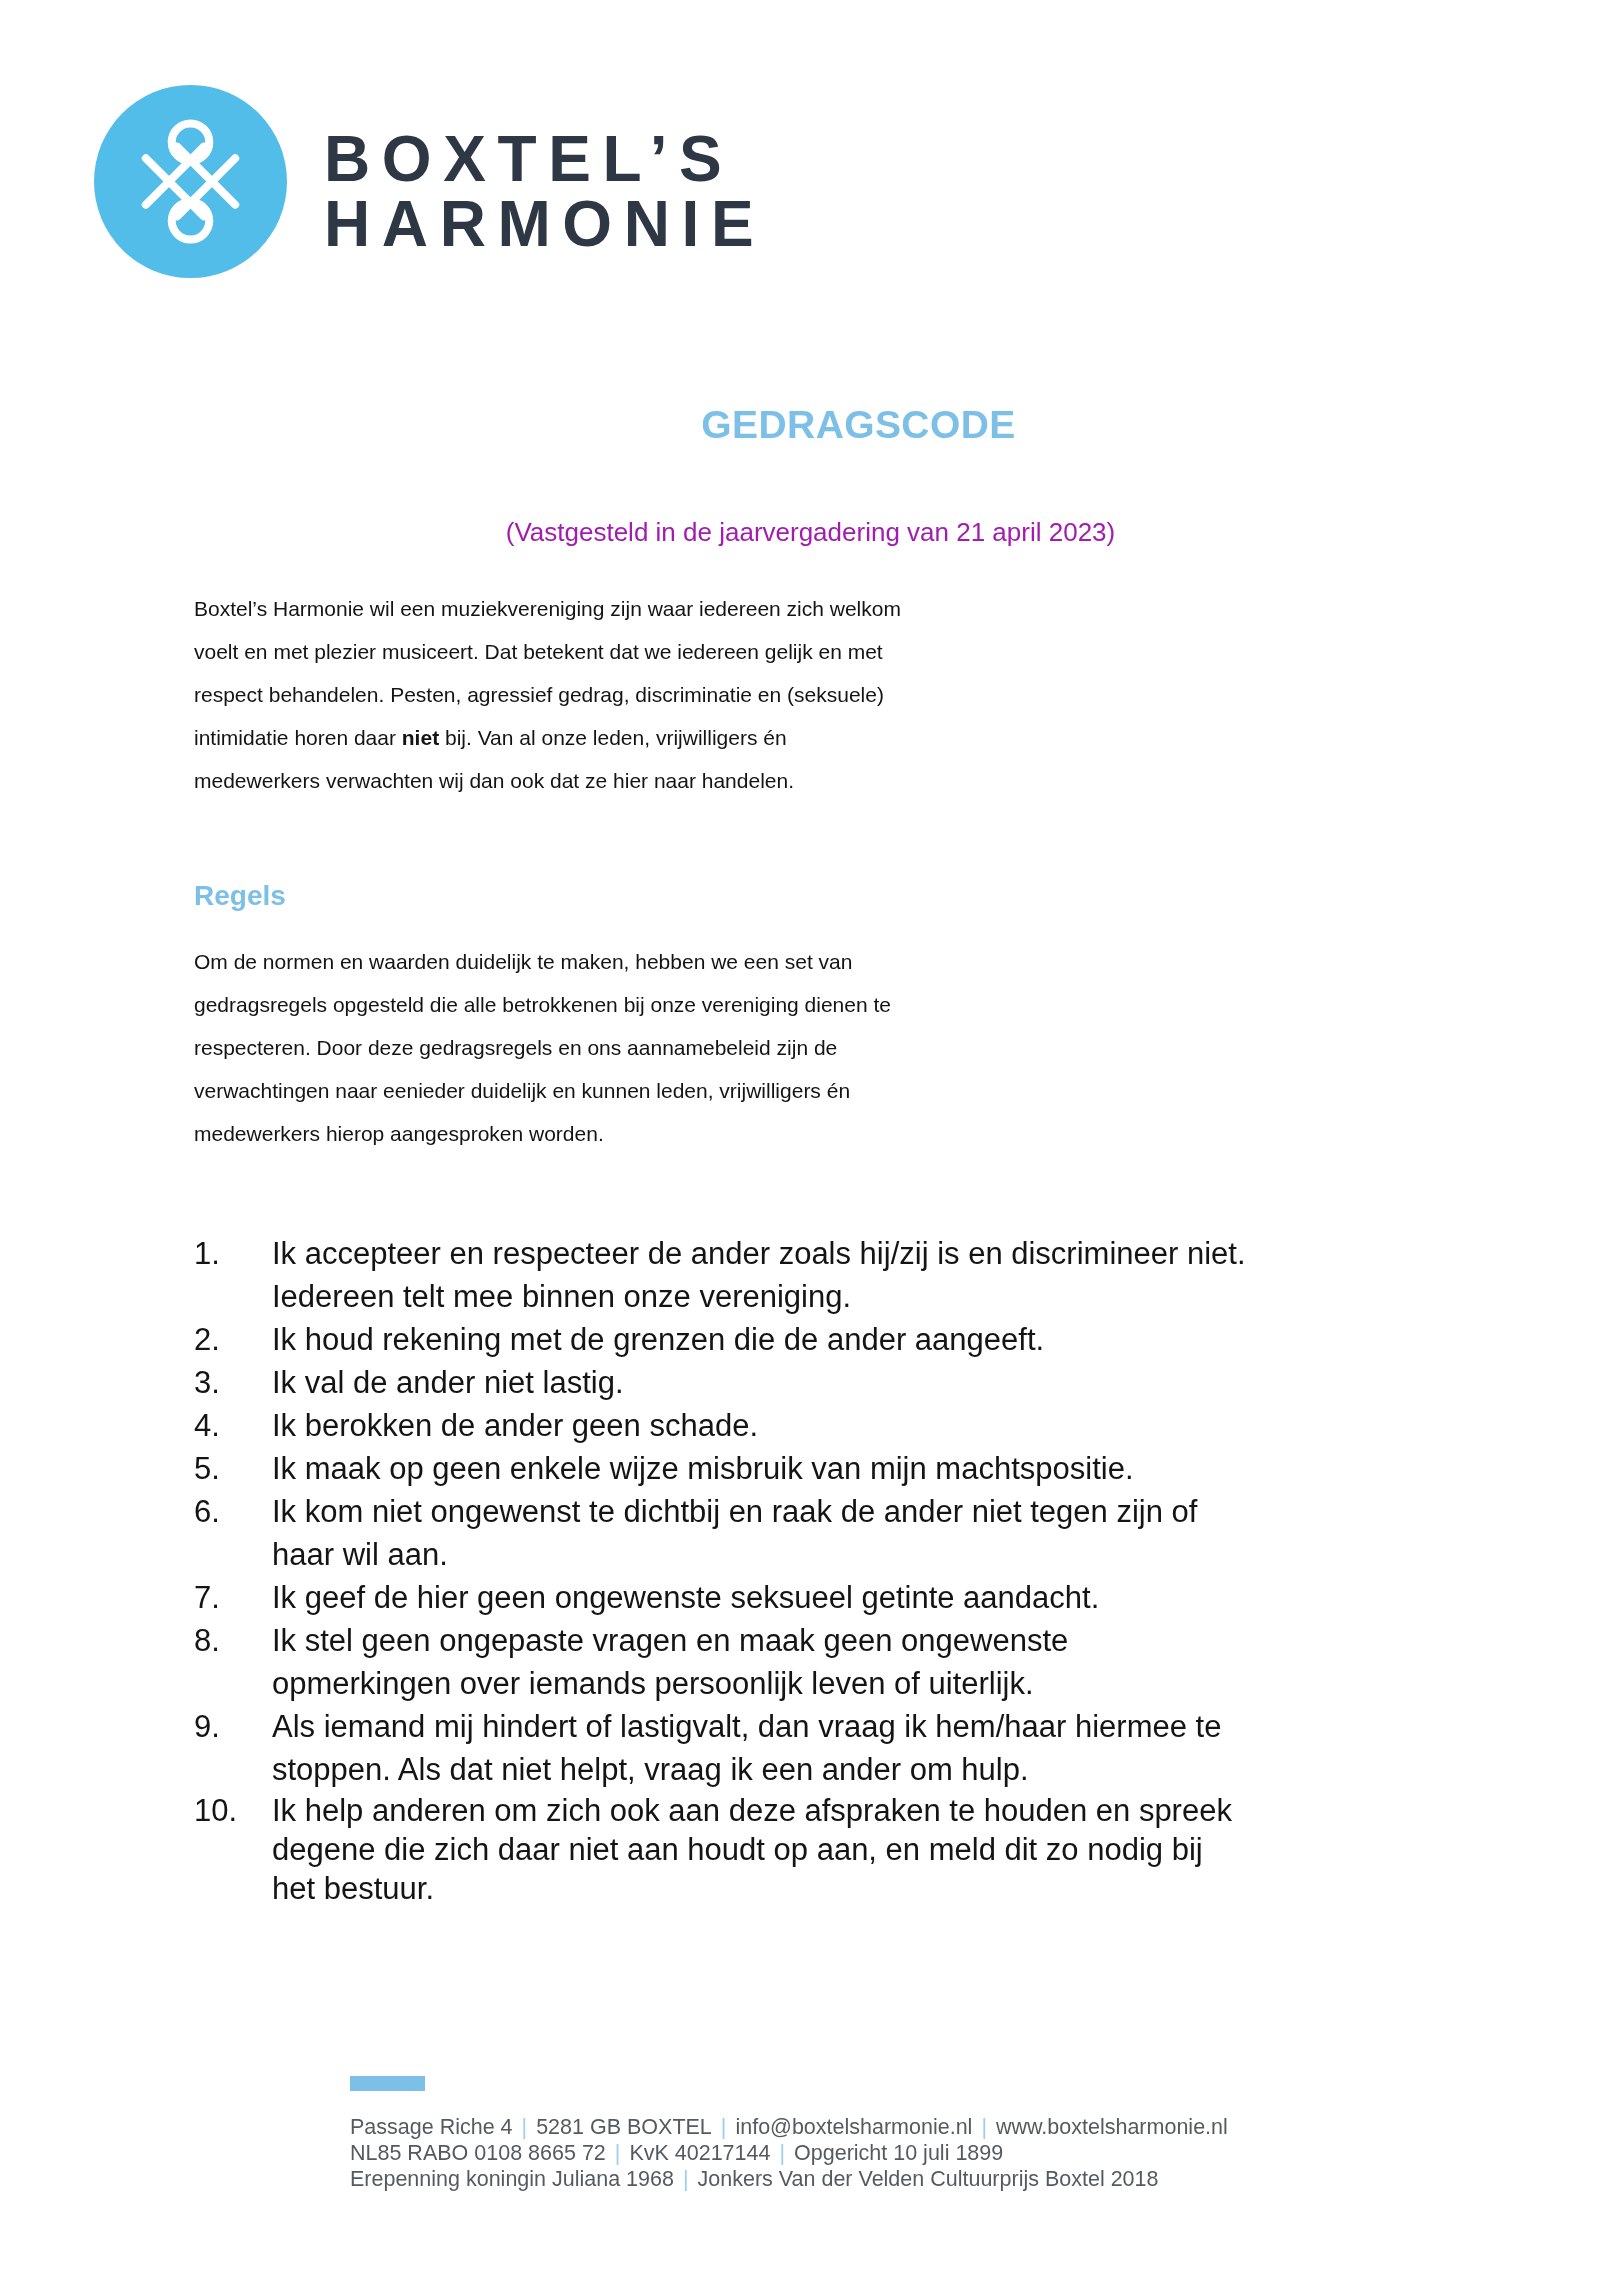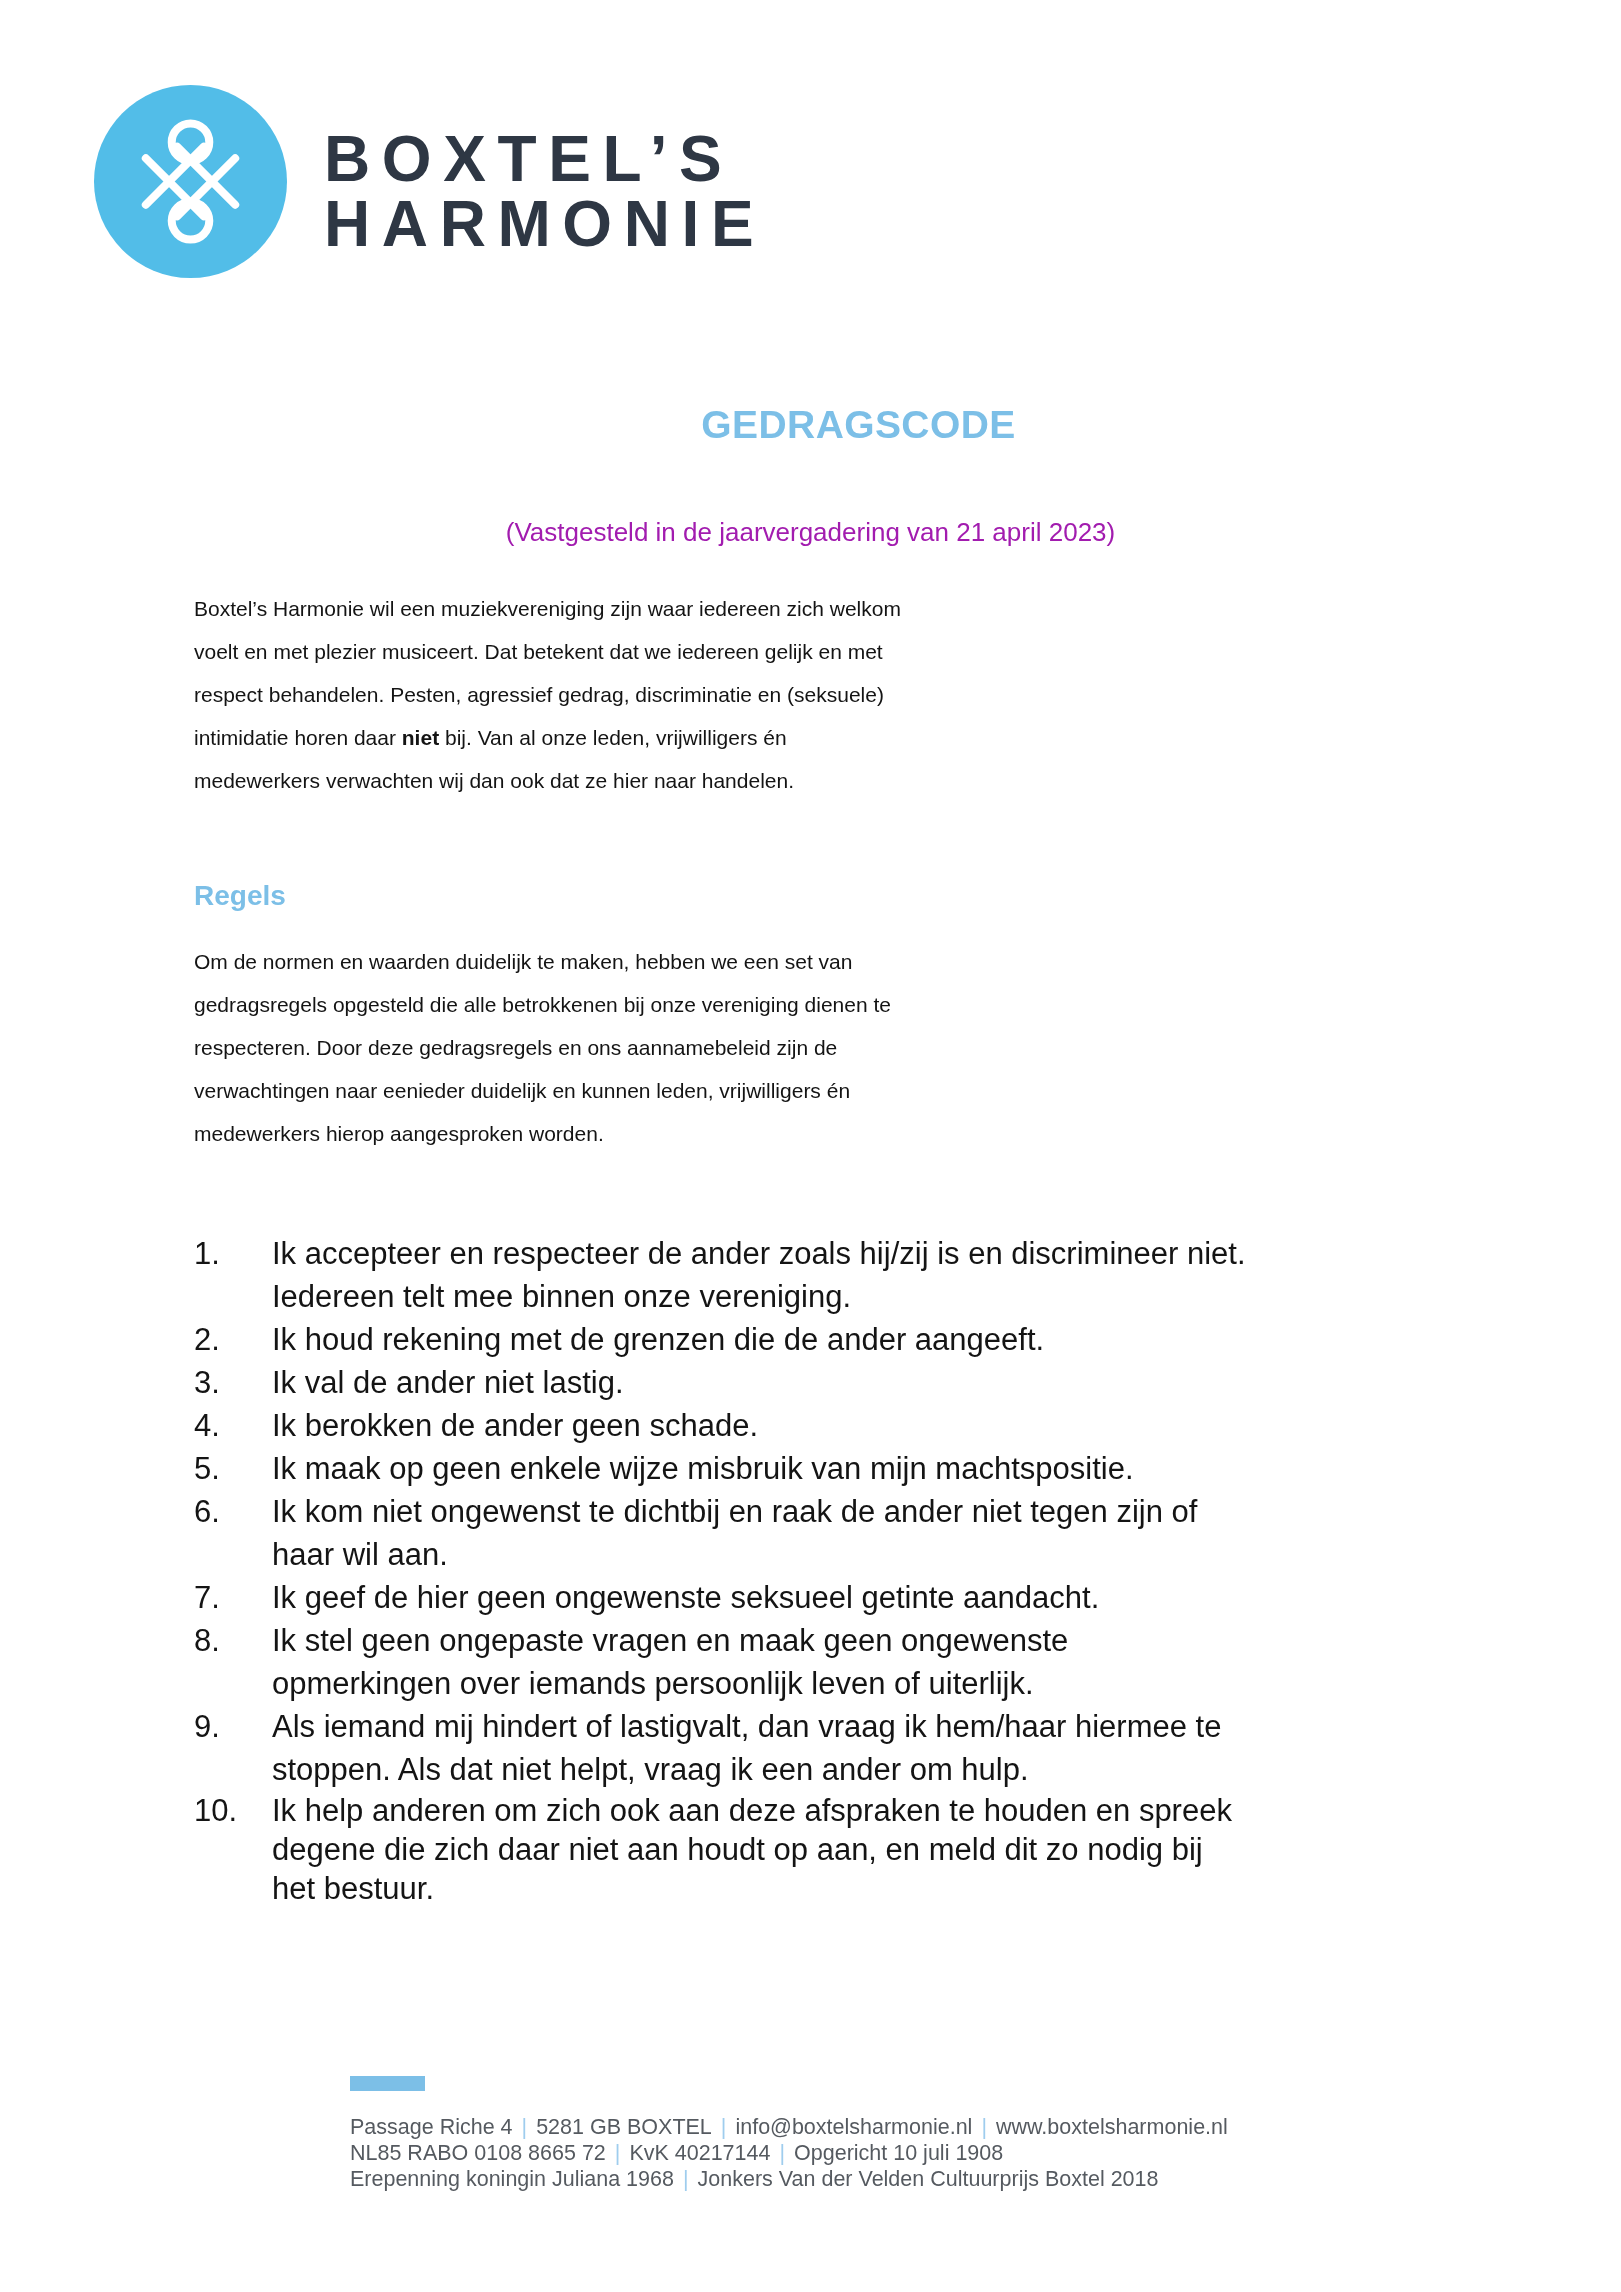--- a/index.html
+++ b/index.html
@@ -131,19 +131,19 @@
     <span class="line">het bestuur.</span>
   </li>
 </ol>
 
 <div class="abs footer-bar"></div>
 <div class="abs footer">
   <span class="row">
     <span>Passage Riche 4</span><span class="sep">|</span><span>5281 GB  BOXTEL</span><span class="sep">|</span><span>info@boxtelsharmonie.nl</span><span class="sep">|</span><span>www.boxtelsharmonie.nl</span>
   </span>
   <span class="row">
-    <span>NL85 RABO 0108 8665 72</span><span class="sep">|</span><span>KvK 40217144</span><span class="sep">|</span><span>Opgericht 10 juli 1908</span>
+    <span>NL85 RABO 0108 8665 72</span><span class="sep">|</span><span>KvK 40217144</span><span class="sep">|</span><span>Opgericht 10 juli 1899</span>
   </span>
   <span class="row">
     <span>Erepenning koningin Juliana 1968</span><span class="sep">|</span><span>Jonkers Van der Velden Cultuurprijs Boxtel 2018</span>
   </span>
 </div>
 
 
 </body></html>

